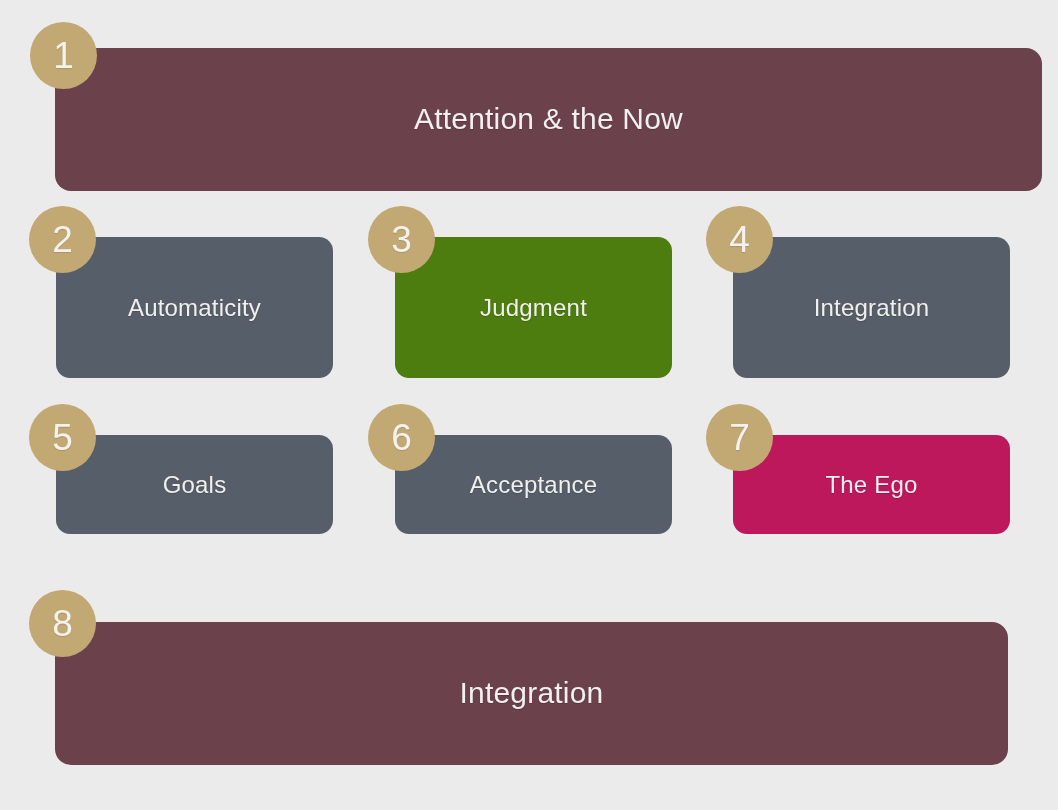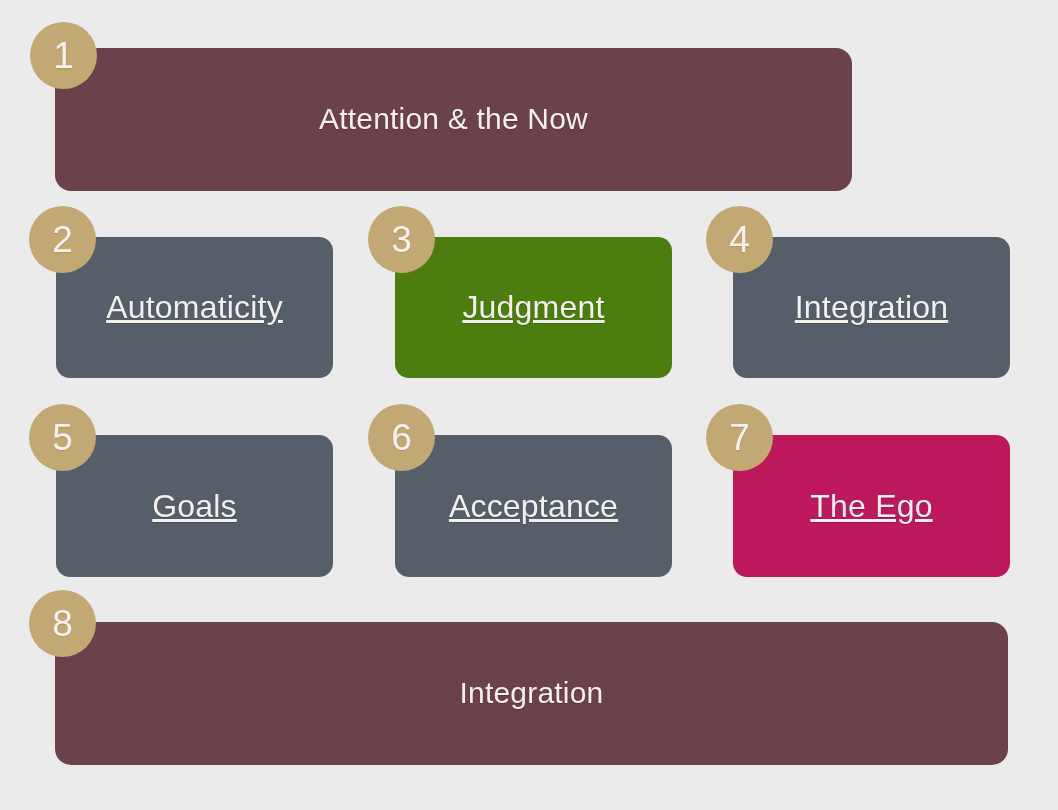--- a/index.html
+++ b/index.html
@@ -37,22 +37,21 @@
     letter-spacing: 0.2px;
     line-height: 1.15;
     text-shadow: 0 1px 1px rgba(0,0,0,0.18);
     user-select: none;
     padding: 0 16px;
   }
   .label-lg {
     font-size: 30px;
   }
   .label-md {
-    font-size: 32px;
-    text-decoration: underline;
+    font-size: 24px;
   }
   .badge {
     position: absolute;
     width: 67px;
     height: 67px;
     border-radius: 50%;
     background: #c2a872;
     display: flex;
     align-items: center;
     justify-content: center;
@@ -60,29 +59,29 @@
   }
   .badge-num {
     color: #f4f2ee;
     font-size: 37px;
     line-height: 1;
     user-select: none;
     text-shadow: 0 1px 1px rgba(0,0,0,0.12);
   }
 
   
-  .r1 { top: 48px;  height: 143px; left: 55px;  width: 797px; }
+  .r1 { top: 48px;  height: 143px; left: 55px;  width: 987px; }
   .r4 { top: 622px; height: 143px; left: 55px;  width: 953px; }
 
   .c-left   { left: 56px;  width: 277px; }
   .c-mid    { left: 395px; width: 277px; }
   .c-right  { left: 733px; width: 277px; }
 
   .row2 { top: 237px; height: 141px; }
-  .row3 { top: 435px; height: 142px; }
+  .row3 { top: 435px; height: 99px; }
 
   
   .b1 { left: 30px;  top: 22px;  }
   .b2 { left: 29px;  top: 206px; }
   .b3 { left: 368px; top: 206px; }
   .b4 { left: 706px; top: 206px; }
   .b5 { left: 29px;  top: 404px; }
   .b6 { left: 368px; top: 404px; }
   .b7 { left: 706px; top: 404px; }
   .b8 { left: 29px;  top: 590px; }

